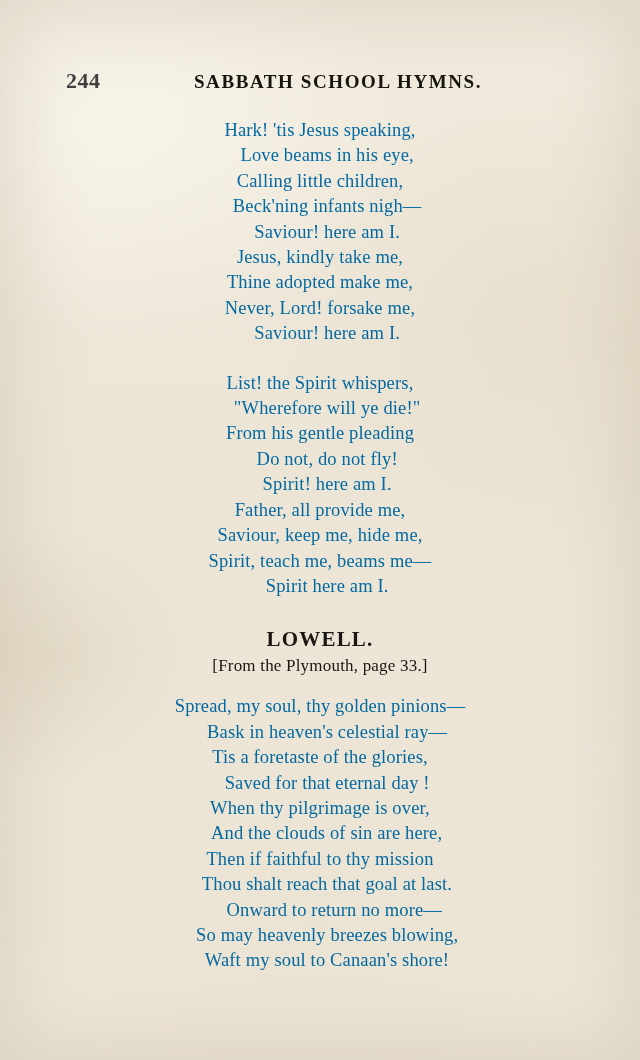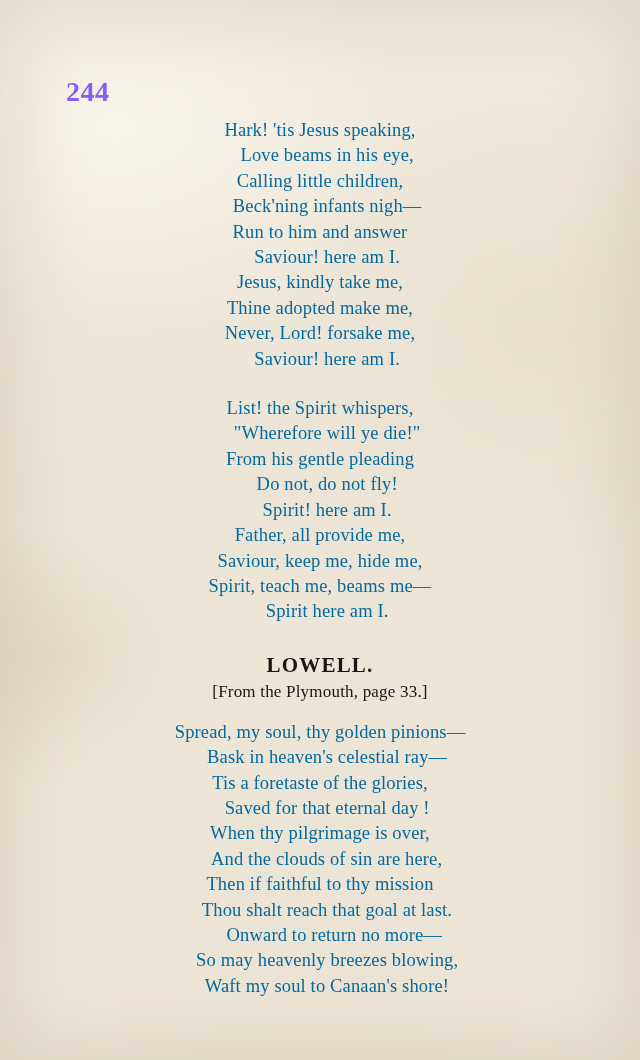--- a/index.html
+++ b/index.html
@@ -36,25 +36,25 @@
   .header {
     position: absolute;
     top: 68px;
     left: 0;
     right: 0;
     height: 30px;
   }
   .page-number {
     position: absolute;
     left: 66px;
-    top: 8px;
-    font-size: 28px;
+    top: 0;
+    font-size: 22px;
     font-weight: bold;
     letter-spacing: 0.5px;
-    color: #8b5cf6;
+    color: #404040;
   }
   .running-title {
     position: absolute;
     left: 0;
     right: 0;
     top: 3px;
     text-align: center;
     font-size: 19px;
     font-weight: bold;
     letter-spacing: 1.6px;
@@ -110,30 +110,30 @@
     letter-spacing: 0.4px;
   }
 </style>
 </head>
 <body>
 
 <div class="page"></div>
 
 <div class="header">
   <div class="page-number">244</div>
+  <div class="running-title">SABBATH SCHOOL HYMNS.</div>
 </div>
 
 <div class="content">
 
   <div class="stanza block">
     <span class="line">Hark! 'tis Jesus speaking,</span>
     <span class="line">   Love beams in his eye,</span>
     <span class="line">Calling little children,</span>
     <span class="line">   Beck'ning infants nigh—</span>
-    <span class="line">Run to him and answer</span>
     <span class="line">   Saviour! here am I.</span>
     <span class="line">Jesus, kindly take me,</span>
     <span class="line">Thine adopted make me,</span>
     <span class="line">Never, Lord! forsake me,</span>
     <span class="line">   Saviour! here am I.</span>
   </div>
 
   <div class="stanza-gap"></div>
 
   <div class="stanza block">

